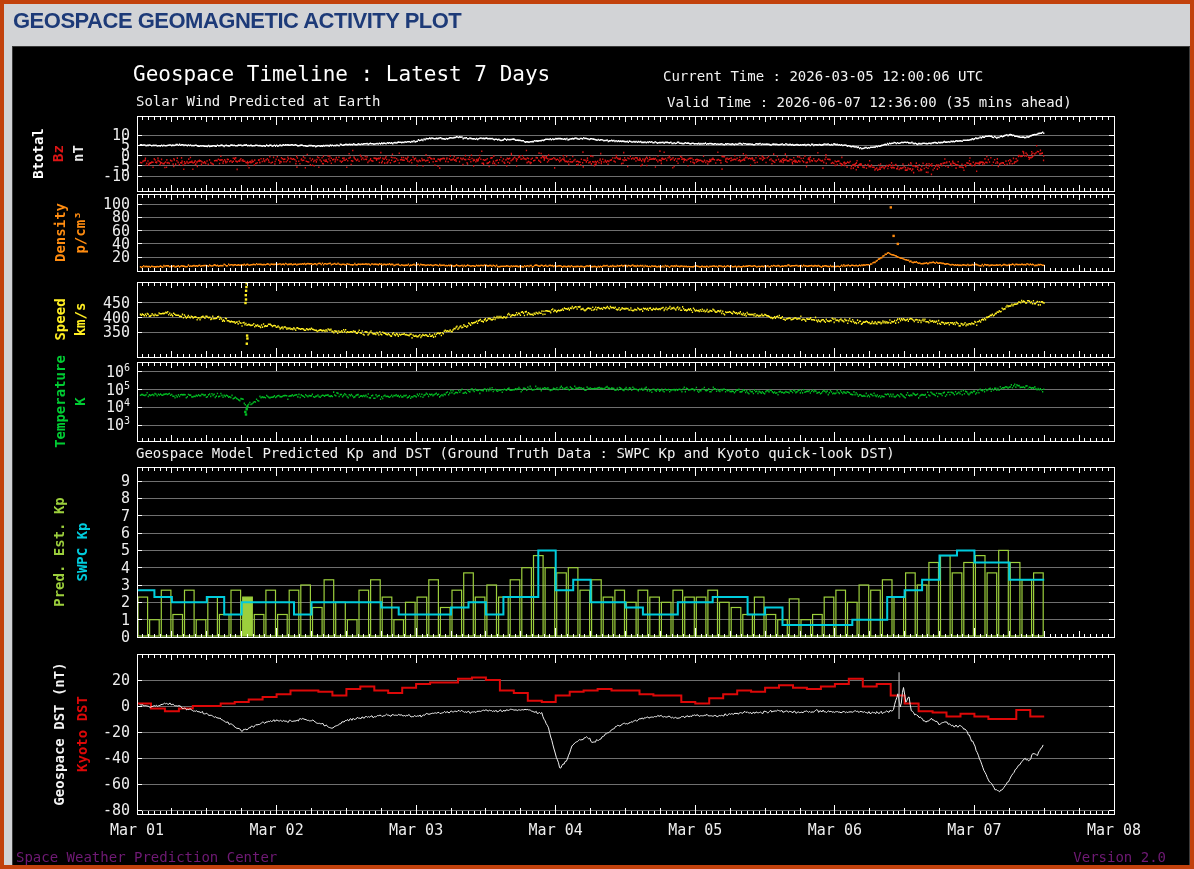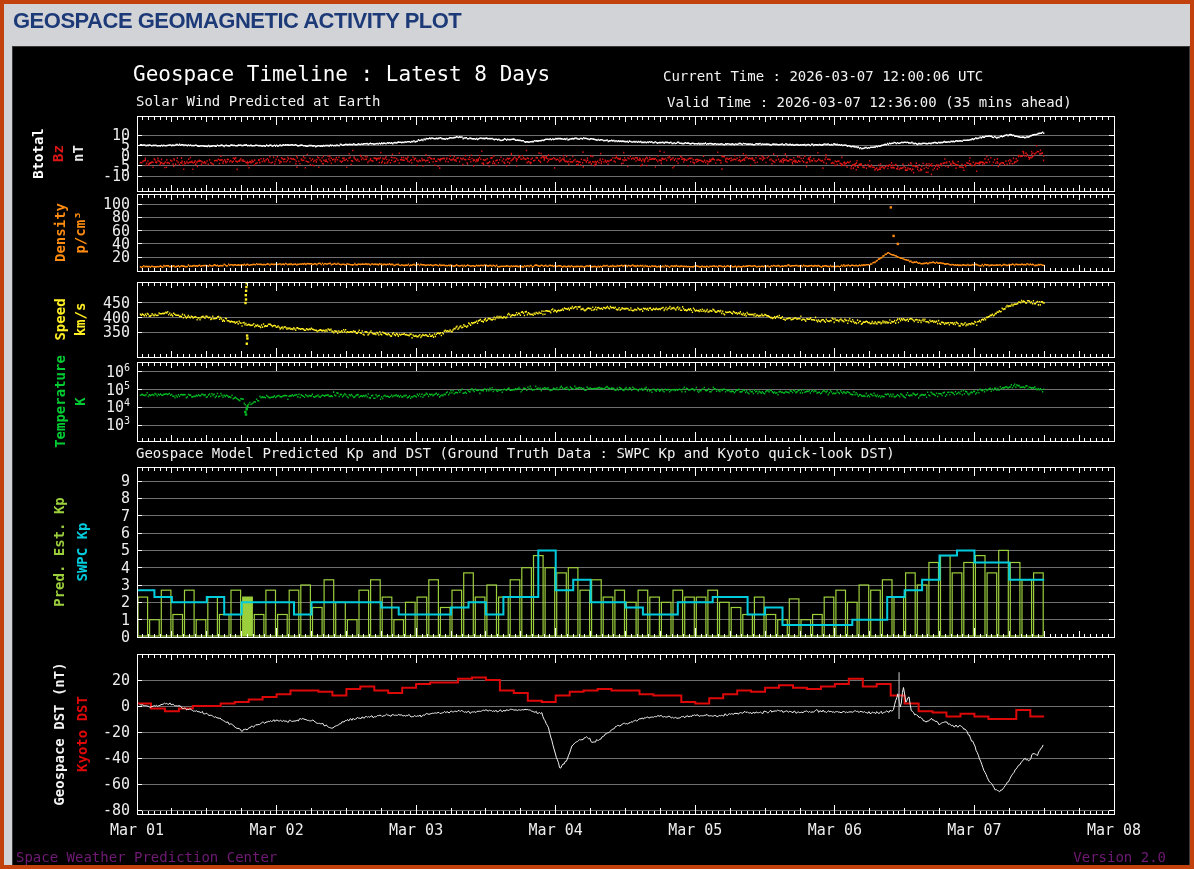--- a/index.html
+++ b/index.html
@@ -22,24 +22,24 @@
 </head>
 <body>
 
 <div class="page">
   <div class="page-header">
     <span class="page-title">GEOSPACE GEOMAGNETIC ACTIVITY PLOT</span>
   </div>
 
   <div class="plot-box"></div>
 
-  <span class="abs t-big" style="left:129px;top:58px;">Geospace Timeline : Latest 8 Days</span>
-  <span class="abs t-sm" style="left:659px;top:64px;">Current Time : 2026-03-07 12:00:06 UTC</span>
+  <span class="abs t-big" style="left:129px;top:58px;">Geospace Timeline : Latest 7 Days</span>
+  <span class="abs t-sm" style="left:659px;top:64px;">Current Time : 2026-03-05 12:00:06 UTC</span>
   <span class="abs t-sm" style="left:132px;top:89px;text-align:center;">Solar Wind Predicted at Earth</span>
-  <span class="abs t-sm" style="left:663px;top:90px;">Valid Time : 2026-03-07 12:36:00 (35 mins ahead)</span>
+  <span class="abs t-sm" style="left:663px;top:90px;">Valid Time : 2026-06-07 12:36:00 (35 mins ahead)</span>
   <span class="abs t-sm" style="left:132px;top:441px;">Geospace Model Predicted Kp and DST (Ground Truth Data : SWPC Kp and Kyoto quick-look DST)</span>
   <span class="abs t-foot" style="left:12px;top:845px;">Space Weather Prediction Center</span>
   <span class="abs t-foot" style="right:24px;top:845px;">Version 2.0</span>
 
   <svg id="chart-svg" width="1194" height="869">
       <path d="M133,131.1H1110M133,141.3H1110M133,151.5H1110M133,161.8H1110M133,172.0H1110" stroke="#6f6f6f" stroke-width="1" fill="none" shape-rendering="crispEdges"></path>
       <path d="M135.8,140.9h1.3M136.9,140.7h1.3M138.0,141.3h1.3M139.1,141.0h1.3M140.3,141.0h1.3M141.4,141.8h1.3M142.5,141.4h1.3M143.6,141.4h1.3M144.7,141.0h1.3M145.8,141.3h1.3M147.0,141.7h1.3M148.1,141.5h1.3M149.2,141.4h1.3M150.3,141.5h1.3M151.4,141.2h1.3M152.5,142.0h1.3M153.7,141.8h1.3M154.8,141.8h1.3M155.9,141.9h1.3M157.0,141.2h1.3M158.1,142.0h1.3M159.2,141.2h1.3M160.4,141.7h1.3M161.5,141.7h1.3M162.6,141.5h1.3M163.7,141.2h1.3M164.8,141.0h1.3M165.9,141.0h1.3M167.1,141.6h1.3M168.2,141.1h1.3M169.3,141.5h1.3M170.4,141.3h1.3M171.5,140.6h1.3M172.6,140.5h1.3M173.8,141.2h1.3M174.9,140.4h1.3M176.0,141.3h1.3M177.1,140.7h1.3M178.2,140.7h1.3M179.3,141.4h1.3M180.5,141.0h1.3M181.6,141.3h1.3M182.7,141.6h1.3M183.8,141.0h1.3M184.9,141.5h1.3M186.0,141.0h1.3M187.2,141.7h1.3M188.3,141.5h1.3M189.4,141.8h1.3M190.5,141.2h1.3M191.6,141.3h1.3M192.7,141.9h1.3M193.9,142.1h1.3M195.0,142.2h1.3M196.1,141.8h1.3M197.2,142.0h1.3M198.3,141.8h1.3M199.4,142.1h1.3M200.6,142.2h1.3M201.7,142.3h1.3M202.8,142.4h1.3M203.9,141.6h1.3M205.0,142.4h1.3M206.1,142.3h1.3M207.3,142.1h1.3M208.4,141.7h1.3M209.5,141.7h1.3M210.6,142.1h1.3M211.7,142.3h1.3M212.8,141.2h1.3M214.0,141.8h1.3M215.1,141.7h1.3M216.2,141.4h1.3M217.3,141.1h1.3M218.4,141.8h1.3M219.5,142.4h1.3M220.7,141.5h1.3M221.8,141.4h1.3M222.9,141.7h1.3M224.0,141.9h1.3M225.1,142.0h1.3M226.2,141.1h1.3M227.4,141.1h1.3M228.5,141.5h1.3M229.6,141.2h1.3M230.7,141.8h1.3M231.8,141.8h1.3M232.9,141.6h1.3M234.0,141.1h1.3M235.2,141.3h1.3M236.3,141.0h1.3M237.4,141.8h1.3M238.5,141.5h1.3M239.6,141.1h1.3M240.7,141.1h1.3M241.9,140.9h1.3M243.0,141.8h1.3M244.1,141.5h1.3M245.2,141.7h1.3M246.3,141.1h1.3M247.4,141.9h1.3M248.6,141.8h1.3M249.7,141.8h1.3M250.8,141.4h1.3M251.9,141.2h1.3M253.0,141.5h1.3M254.1,141.8h1.3M255.3,141.6h1.3M256.4,141.8h1.3M257.5,142.2h1.3M258.6,141.8h1.3M259.7,141.9h1.3M260.8,142.3h1.3M262.0,141.1h1.3M263.1,141.7h1.3M264.2,141.9h1.3M265.3,141.1h1.3M266.4,141.3h1.3M267.5,142.2h1.3M268.7,141.7h1.3M269.8,141.3h1.3M270.9,142.1h1.3M272.0,141.3h1.3M273.1,142.2h1.3M274.2,141.7h1.3M275.4,140.9h1.3M276.5,141.8h1.3M277.6,141.4h1.3M278.7,140.8h1.3M279.8,141.2h1.3M280.9,140.9h1.3M282.1,141.0h1.3M283.2,140.9h1.3M284.3,141.1h1.3M285.4,141.3h1.3M286.5,140.7h1.3M287.6,140.8h1.3M288.8,141.3h1.3M289.9,141.0h1.3M291.0,140.8h1.3M292.1,141.3h1.3M293.2,141.9h1.3M294.3,141.8h1.3M295.5,141.4h1.3M296.6,141.1h1.3M297.7,141.3h1.3M298.8,141.7h1.3M299.9,141.8h1.3M301.0,141.9h1.3M302.2,142.3h1.3M303.3,142.3h1.3M304.4,141.5h1.3M305.5,141.6h1.3M306.6,141.5h1.3M307.7,141.9h1.3M308.9,141.9h1.3M310.0,141.7h1.3M311.1,142.7h1.3M312.2,142.2h1.3M313.3,141.8h1.3M314.4,141.7h1.3M315.6,142.3h1.3M316.7,141.9h1.3M317.8,142.1h1.3M318.9,141.6h1.3M320.0,142.0h1.3M321.1,141.5h1.3M322.3,141.6h1.3M323.4,141.5h1.3M324.5,142.1h1.3M325.6,141.1h1.3M326.7,141.6h1.3M327.8,141.3h1.3M329.0,141.8h1.3M330.1,141.5h1.3M331.2,141.6h1.3M332.3,141.0h1.3M333.4,141.5h1.3M334.5,141.8h1.3M335.7,140.2h1.3M336.8,140.5h1.3M337.9,141.3h1.3M339.0,141.1h1.3M340.1,140.8h1.3M341.2,140.2h1.3M342.4,140.6h1.3M343.5,140.7h1.3M344.6,140.2h1.3M345.7,140.6h1.3M346.8,140.5h1.3M347.9,140.6h1.3M349.1,139.9h1.3M350.2,140.5h1.3M351.3,140.7h1.3M352.4,140.7h1.3M353.5,139.9h1.3M354.6,140.2h1.3M355.8,140.5h1.3M356.9,140.0h1.3M358.0,140.2h1.3M359.1,139.9h1.3M360.2,139.8h1.3M361.3,139.7h1.3M362.5,139.6h1.3M363.6,140.4h1.3M364.7,139.7h1.3M365.8,139.4h1.3M366.9,139.7h1.3M368.0,139.8h1.3M369.2,140.1h1.3M370.3,140.0h1.3M371.4,139.8h1.3M372.5,139.5h1.3M373.6,140.0h1.3M374.7,139.3h1.3M375.9,139.9h1.3M377.0,139.1h1.3M378.1,139.6h1.3M379.2,139.1h1.3M380.3,139.2h1.3M381.4,139.7h1.3M382.6,138.7h1.3M383.7,139.1h1.3M384.8,138.7h1.3M385.9,139.2h1.3M387.0,138.9h1.3M388.1,139.6h1.3M389.3,138.8h1.3M390.4,138.6h1.3M391.5,139.0h1.3M392.6,138.6h1.3M393.7,138.1h1.3M394.8,138.2h1.3M396.0,138.3h1.3M397.1,138.6h1.3M398.2,138.2h1.3M399.3,138.5h1.3M400.4,137.8h1.3M401.5,138.2h1.3M402.7,137.7h1.3M403.8,137.7h1.3M404.9,137.7h1.3M406.0,138.2h1.3M407.1,137.5h1.3M408.2,137.6h1.3M409.4,136.8h1.3M410.5,137.9h1.3M411.6,137.5h1.3M412.7,137.3h1.3M413.8,135.9h1.3M414.9,136.5h1.3M416.1,136.3h1.3M417.2,135.6h1.3M418.3,136.4h1.3M419.4,135.0h1.3M420.5,135.6h1.3M421.6,134.6h1.3M422.8,134.7h1.3M423.9,134.8h1.3M425.0,134.1h1.3M426.1,134.6h1.3M427.2,134.0h1.3M428.3,134.2h1.3M429.4,134.7h1.3M430.6,134.7h1.3M431.7,134.4h1.3M432.8,134.6h1.3M433.9,134.4h1.3M435.0,134.0h1.3M436.1,133.8h1.3M437.3,134.6h1.3M438.4,134.7h1.3M439.5,134.9h1.3M440.6,135.2h1.3M441.7,134.5h1.3M442.8,134.9h1.3M444.0,134.5h1.3M445.1,133.9h1.3M446.2,133.8h1.3M447.3,134.0h1.3M448.4,134.0h1.3M449.5,133.6h1.3M450.7,133.5h1.3M451.8,132.9h1.3M452.9,133.0h1.3M454.0,133.5h1.3M455.1,132.9h1.3M456.2,133.2h1.3M457.4,133.0h1.3M458.5,134.6h1.3M459.6,134.0h1.3M460.7,134.0h1.3M461.8,133.8h1.3M462.9,134.7h1.3M464.1,134.7h1.3M465.2,134.0h1.3M466.3,134.4h1.3M467.4,134.8h1.3M468.5,134.9h1.3M469.6,134.8h1.3M470.8,135.2h1.3M471.9,134.6h1.3M473.0,135.4h1.3M474.1,134.7h1.3M475.2,134.3h1.3M476.3,134.0h1.3M477.5,134.5h1.3M478.6,134.4h1.3M479.7,134.6h1.3M480.8,134.4h1.3M481.9,134.1h1.3M483.0,134.6h1.3M484.2,134.8h1.3M485.3,134.6h1.3M486.4,134.7h1.3M487.5,134.5h1.3M488.6,135.3h1.3M489.7,135.6h1.3M490.9,135.2h1.3M492.0,135.3h1.3M493.1,135.9h1.3M494.2,135.3h1.3M495.3,136.1h1.3M496.4,136.5h1.3M497.6,136.2h1.3M498.7,135.9h1.3M499.8,134.9h1.3M500.9,135.3h1.3M502.0,136.1h1.3M503.1,135.2h1.3M504.3,135.7h1.3M505.4,135.6h1.3M506.5,135.5h1.3M507.6,135.2h1.3M508.7,135.1h1.3M509.8,135.4h1.3M511.0,136.1h1.3M512.1,136.3h1.3M513.2,136.1h1.3M514.3,136.4h1.3M515.4,136.3h1.3M516.5,136.8h1.3M517.7,136.8h1.3M518.8,136.7h1.3M519.9,137.8h1.3M521.0,138.1h1.3M522.1,137.8h1.3M523.2,137.9h1.3M524.4,138.2h1.3M525.5,137.8h1.3M526.6,137.8h1.3M527.7,137.6h1.3M528.8,137.6h1.3M529.9,136.7h1.3M531.1,137.0h1.3M532.2,136.9h1.3M533.3,137.1h1.3M534.4,136.7h1.3M535.5,136.7h1.3M536.6,136.6h1.3M537.8,136.2h1.3M538.9,136.4h1.3M540.0,135.9h1.3M541.1,135.3h1.3M542.2,135.3h1.3M543.3,135.3h1.3M544.5,135.5h1.3M545.6,134.9h1.3M546.7,135.7h1.3M547.8,135.0h1.3M548.9,135.4h1.3M550.0,135.2h1.3M551.2,134.6h1.3M552.3,134.9h1.3M553.4,134.6h1.3M554.5,134.6h1.3M555.6,134.6h1.3M556.7,134.9h1.3M557.9,135.0h1.3M559.0,135.2h1.3M560.1,134.9h1.3M561.2,135.4h1.3M562.3,134.5h1.3M563.4,135.9h1.3M564.6,135.4h1.3M565.7,135.0h1.3M566.8,134.9h1.3M567.9,134.6h1.3M569.0,134.9h1.3M570.1,134.4h1.3M571.3,134.0h1.3M572.4,134.6h1.3M573.5,135.0h1.3M574.6,135.2h1.3M575.7,134.5h1.3M576.8,134.5h1.3M578.0,134.9h1.3M579.1,133.8h1.3M580.2,134.5h1.3M581.3,134.3h1.3M582.4,134.7h1.3M583.5,135.0h1.3M584.7,135.5h1.3M585.8,134.9h1.3M586.9,134.8h1.3M588.0,135.0h1.3M589.1,135.1h1.3M590.2,135.5h1.3M591.4,135.9h1.3M592.5,136.2h1.3M593.6,135.5h1.3M594.7,136.2h1.3M595.8,135.9h1.3M596.9,135.7h1.3M598.1,136.0h1.3M599.2,136.7h1.3M600.3,136.5h1.3M601.4,136.5h1.3M602.5,136.1h1.3M603.6,137.4h1.3M604.8,136.9h1.3M605.9,136.7h1.3M607.0,136.4h1.3M608.1,136.9h1.3M609.2,136.5h1.3M610.3,137.4h1.3M611.5,136.8h1.3M612.6,137.5h1.3M613.7,136.9h1.3M614.8,137.4h1.3M615.9,137.1h1.3M617.0,137.4h1.3M618.2,137.1h1.3M619.3,137.4h1.3M620.4,137.6h1.3M621.5,137.7h1.3M622.6,137.4h1.3M623.7,138.3h1.3M624.8,137.1h1.3M626.0,137.5h1.3M627.1,138.0h1.3M628.2,138.0h1.3M629.3,137.5h1.3M630.4,138.1h1.3M631.5,137.5h1.3M632.7,138.2h1.3M633.8,137.6h1.3M634.9,138.0h1.3M636.0,137.6h1.3M637.1,138.4h1.3M638.2,138.4h1.3M639.4,138.4h1.3M640.5,138.0h1.3M641.6,138.7h1.3M642.7,138.0h1.3M643.8,138.4h1.3M644.9,137.7h1.3M646.1,138.2h1.3M647.2,137.7h1.3M648.3,138.7h1.3M649.4,138.7h1.3M650.5,137.8h1.3M651.6,138.5h1.3M652.8,139.1h1.3M653.9,138.8h1.3M655.0,138.6h1.3M656.1,138.6h1.3M657.2,138.5h1.3M658.3,138.4h1.3M659.5,139.1h1.3M660.6,138.4h1.3M661.7,138.4h1.3M662.8,138.4h1.3M663.9,138.7h1.3M665.0,138.9h1.3M666.2,138.3h1.3M667.3,139.4h1.3M668.4,139.5h1.3M669.5,138.8h1.3M670.6,139.5h1.3M671.7,139.3h1.3M672.9,138.4h1.3M674.0,138.4h1.3M675.1,139.2h1.3M676.2,139.3h1.3M677.3,139.4h1.3M678.4,139.8h1.3M679.6,139.4h1.3M680.7,138.7h1.3M681.8,139.3h1.3M682.9,139.1h1.3M684.0,139.1h1.3M685.1,139.7h1.3M686.3,139.9h1.3M687.4,139.3h1.3M688.5,139.2h1.3M689.6,139.9h1.3M690.7,139.8h1.3M691.8,139.8h1.3M693.0,139.9h1.3M694.1,139.4h1.3M695.2,140.1h1.3M696.3,139.6h1.3M697.4,140.0h1.3M698.5,139.6h1.3M699.7,139.7h1.3M700.8,139.1h1.3M701.9,140.2h1.3M703.0,139.8h1.3M704.1,139.9h1.3M705.2,139.5h1.3M706.4,139.6h1.3M707.5,139.9h1.3M708.6,140.2h1.3M709.7,139.9h1.3M710.8,139.8h1.3M711.9,140.2h1.3M713.1,140.0h1.3M714.2,140.2h1.3M715.3,140.2h1.3M716.4,139.9h1.3M717.5,140.0h1.3M718.6,140.5h1.3M719.8,140.7h1.3M720.9,139.9h1.3M722.0,140.1h1.3M723.1,139.8h1.3M724.2,140.0h1.3M725.3,140.2h1.3M726.5,140.4h1.3M727.6,139.9h1.3M728.7,140.3h1.3M729.8,140.6h1.3M730.9,140.0h1.3M732.0,140.2h1.3M733.2,140.2h1.3M734.3,139.6h1.3M735.4,139.4h1.3M736.5,139.9h1.3M737.6,140.5h1.3M738.7,139.5h1.3M739.9,139.8h1.3M741.0,139.8h1.3M742.1,140.3h1.3M743.2,140.1h1.3M744.3,140.1h1.3M745.4,140.0h1.3M746.6,140.2h1.3M747.7,140.2h1.3M748.8,140.8h1.3M749.9,140.7h1.3M751.0,140.0h1.3M752.1,139.8h1.3M753.3,140.1h1.3M754.4,139.9h1.3M755.5,139.5h1.3M756.6,140.5h1.3M757.7,140.0h1.3M758.8,140.2h1.3M760.0,140.3h1.3M761.1,140.2h1.3M762.2,140.1h1.3M763.3,140.2h1.3M764.4,140.3h1.3M765.5,140.9h1.3M766.7,141.0h1.3M767.8,140.3h1.3M768.9,140.1h1.3M770.0,140.3h1.3M771.1,140.4h1.3M772.2,140.2h1.3M773.4,140.7h1.3M774.5,140.7h1.3M775.6,140.5h1.3M776.7,140.3h1.3M777.8,140.0h1.3M778.9,140.8h1.3M780.1,140.7h1.3M781.2,139.8h1.3M782.3,140.2h1.3M783.4,141.0h1.3M784.5,140.6h1.3M785.6,140.4h1.3M786.8,140.9h1.3M787.9,140.6h1.3M789.0,141.1h1.3M790.1,141.1h1.3M791.2,140.8h1.3M792.3,140.6h1.3M793.5,140.9h1.3M794.6,141.2h1.3M795.7,140.9h1.3M796.8,141.0h1.3M797.9,140.7h1.3M799.0,140.9h1.3M800.2,140.6h1.3M801.3,141.4h1.3M802.4,140.7h1.3M803.5,140.5h1.3M804.6,140.7h1.3M805.7,141.5h1.3M806.9,140.3h1.3M808.0,140.3h1.3M809.1,141.4h1.3M810.2,140.7h1.3M811.3,140.7h1.3M812.4,140.9h1.3M813.6,141.0h1.3M814.7,140.5h1.3M815.8,140.9h1.3M816.9,141.1h1.3M818.0,140.9h1.3M819.1,140.4h1.3M820.2,140.0h1.3M821.4,140.5h1.3M822.5,140.4h1.3M823.6,140.0h1.3M824.7,140.8h1.3M825.8,141.0h1.3M826.9,140.6h1.3M828.1,141.0h1.3M829.2,139.9h1.3M830.3,140.1h1.3M831.4,140.8h1.3M832.5,140.4h1.3M833.6,141.0h1.3M834.8,140.8h1.3M835.9,141.3h1.3M837.0,140.7h1.3M838.1,141.5h1.3M839.2,141.3h1.3M840.3,141.0h1.3M841.5,141.2h1.3M842.6,142.1h1.3M843.7,141.8h1.3M844.8,142.0h1.3M845.9,142.4h1.3M847.0,142.7h1.3M848.2,142.3h1.3M849.3,142.6h1.3M850.4,143.0h1.3M851.5,142.7h1.3M852.6,143.4h1.3M853.7,143.1h1.3M854.9,144.4h1.3M856.0,143.7h1.3M857.1,144.8h1.3M858.2,144.5h1.3M859.3,144.3h1.3M860.4,143.6h1.3M861.6,143.5h1.3M862.7,144.2h1.3M863.8,143.7h1.3M864.9,144.0h1.3M866.0,143.3h1.3M867.1,143.2h1.3M868.3,143.2h1.3M869.4,143.0h1.3M870.5,143.1h1.3M871.6,142.2h1.3M872.7,142.7h1.3M873.8,142.0h1.3M875.0,142.2h1.3M876.1,141.9h1.3M877.2,141.4h1.3M878.3,141.3h1.3M879.4,140.8h1.3M880.5,140.4h1.3M881.7,140.7h1.3M882.8,139.6h1.3M883.9,140.4h1.3M885.0,139.3h1.3M886.1,139.8h1.3M887.2,139.3h1.3M888.4,139.2h1.3M889.5,138.5h1.3M890.6,138.7h1.3M891.7,139.5h1.3M892.8,138.8h1.3M893.9,139.3h1.3M895.1,139.3h1.3M896.2,138.8h1.3M897.3,138.2h1.3M898.4,138.8h1.3M899.5,138.3h1.3M900.6,138.2h1.3M901.8,138.5h1.3M902.9,138.2h1.3M904.0,138.9h1.3M905.1,139.0h1.3M906.2,139.0h1.3M907.3,138.4h1.3M908.5,139.4h1.3M909.6,139.6h1.3M910.7,139.3h1.3M911.8,139.9h1.3M912.9,140.4h1.3M914.0,139.6h1.3M915.2,139.6h1.3M916.3,140.0h1.3M917.4,139.6h1.3M918.5,139.3h1.3M919.6,139.2h1.3M920.7,139.5h1.3M921.9,139.6h1.3M923.0,139.7h1.3M924.1,139.3h1.3M925.2,139.2h1.3M926.3,139.6h1.3M927.4,139.0h1.3M928.6,138.9h1.3M929.7,138.5h1.3M930.8,138.6h1.3M931.9,138.9h1.3M933.0,139.2h1.3M934.1,138.3h1.3M935.3,138.9h1.3M936.4,138.4h1.3M937.5,138.7h1.3M938.6,138.1h1.3M939.7,137.6h1.3M940.8,138.1h1.3M942.0,138.1h1.3M943.1,138.0h1.3M944.2,137.8h1.3M945.3,138.3h1.3M946.4,137.2h1.3M947.5,137.6h1.3M948.7,137.4h1.3M949.8,137.7h1.3M950.9,137.1h1.3M952.0,136.7h1.3M953.1,137.1h1.3M954.2,137.0h1.3M955.4,136.9h1.3M956.5,137.0h1.3M957.6,137.3h1.3M958.7,136.3h1.3M959.8,136.2h1.3M960.9,136.2h1.3M962.1,136.3h1.3M963.2,136.1h1.3M964.3,136.2h1.3M965.4,135.7h1.3M966.5,135.6h1.3M967.6,134.9h1.3M968.8,135.4h1.3M969.9,134.9h1.3M971.0,134.0h1.3M972.1,134.4h1.3M973.2,134.5h1.3M974.3,134.0h1.3M975.5,133.0h1.3M976.6,133.9h1.3M977.7,132.9h1.3M978.8,133.1h1.3M979.9,133.1h1.3M981.0,132.2h1.3M982.2,132.3h1.3M983.3,132.3h1.3M984.4,131.9h1.3M985.5,132.2h1.3M986.6,132.1h1.3M987.7,133.1h1.3M988.9,133.5h1.3M990.0,132.5h1.3M991.1,133.3h1.3M992.2,134.1h1.3M993.3,133.2h1.3M994.4,133.5h1.3M995.6,132.5h1.3M996.7,132.1h1.3M997.8,132.8h1.3M998.9,132.1h1.3M1000.0,131.6h1.3M1001.1,131.3h1.3M1002.3,130.7h1.3M1003.4,131.7h1.3M1004.5,130.9h1.3M1005.6,130.6h1.3M1006.7,130.9h1.3M1007.8,131.4h1.3M1009.0,131.2h1.3M1010.1,132.1h1.3M1011.2,132.3h1.3M1012.3,132.2h1.3M1013.4,132.8h1.3M1014.5,132.9h1.3M1015.6,133.2h1.3M1016.8,133.2h1.3M1017.9,133.1h1.3M1019.0,133.1h1.3M1020.1,133.6h1.3M1021.2,133.5h1.3M1022.3,132.6h1.3M1023.5,133.1h1.3M1024.6,132.6h1.3M1025.7,131.9h1.3M1026.8,131.6h1.3M1027.9,131.1h1.3M1029.0,130.9h1.3M1030.2,130.5h1.3M1031.3,130.7h1.3M1032.4,130.2h1.3M1033.5,129.6h1.3M1034.6,129.4h1.3M1035.7,129.2h1.3M1036.9,129.1h1.3M1038.0,128.2h1.3M1039.1,129.3h1.3" stroke="#ffffff" stroke-width="1.6" fill="none"></path>
       <path d="M135.8,158.5h1.3M137.0,158.8h1.3M138.3,157.4h1.3M139.6,156.6h1.3M140.8,154.4h1.3M140.7,156.4h1.3M142.1,159.3h1.3M141.4,161.3h1.3M143.3,157.0h1.3M143.8,160.6h1.3M144.6,159.4h1.3M144.3,160.9h1.3M145.8,158.9h1.3M147.1,158.1h1.3M146.1,159.1h1.3M148.4,158.3h1.3M148.4,163.2h1.3M149.6,154.9h1.3M150.5,156.0h1.3M150.9,158.2h1.3M152.1,158.0h1.3M151.9,158.7h1.3M153.4,156.4h1.3M153.3,154.1h1.3M154.6,157.2h1.3M155.3,160.9h1.3M155.9,159.1h1.3M155.6,158.0h1.3M157.1,158.7h1.3M156.9,155.4h1.3M158.4,159.8h1.3M159.3,159.8h1.3M159.7,159.0h1.3M160.9,158.0h1.3M160.2,163.5h1.3M162.2,155.9h1.3M161.9,163.2h1.3M163.4,158.6h1.3M162.6,158.9h1.3M164.7,159.4h1.3M165.9,156.4h1.3M167.2,157.0h1.3M168.5,160.1h1.3M169.1,162.5h1.3M169.7,156.0h1.3M169.2,154.7h1.3M171.0,160.0h1.3M171.0,160.4h1.3M172.2,156.7h1.3M173.5,158.4h1.3M172.7,154.1h1.3M174.7,160.6h1.3M176.0,158.8h1.3M176.9,153.9h1.3M177.2,158.9h1.3M177.4,157.1h1.3M178.5,161.1h1.3M179.1,165.3h1.3M179.8,157.8h1.3M180.2,159.6h1.3M181.0,159.2h1.3M182.3,157.5h1.3M182.4,157.9h1.3M183.5,159.2h1.3M184.1,155.1h1.3M184.8,158.4h1.3M185.8,153.5h1.3M186.0,158.1h1.3M187.3,157.3h1.3M187.4,158.3h1.3M188.5,159.0h1.3M188.2,165.2h1.3M189.8,158.1h1.3M190.5,156.9h1.3M191.1,160.1h1.3M190.7,160.5h1.3M192.3,158.5h1.3M192.4,157.7h1.3M193.6,157.0h1.3M192.7,162.4h1.3M194.8,156.2h1.3M194.7,157.1h1.3M196.1,156.9h1.3M196.8,160.4h1.3M197.3,157.7h1.3M198.6,158.9h1.3M199.9,157.7h1.3M200.2,158.6h1.3M201.1,159.4h1.3M202.4,157.0h1.3M203.6,160.4h1.3M204.9,155.9h1.3M206.1,158.6h1.3M207.4,159.6h1.3M208.6,160.4h1.3M209.9,156.8h1.3M211.2,156.5h1.3M212.4,156.6h1.3M213.7,155.2h1.3M214.9,159.5h1.3M215.0,156.0h1.3M216.2,156.1h1.3M216.2,152.3h1.3M217.4,155.8h1.3M218.7,157.2h1.3M218.4,159.1h1.3M220.0,155.7h1.3M221.2,158.8h1.3M220.8,157.3h1.3M222.5,157.6h1.3M222.7,155.3h1.3M223.7,155.5h1.3M225.0,157.5h1.3M226.2,156.8h1.3M227.5,158.3h1.3M227.7,158.1h1.3M228.7,157.3h1.3M228.6,154.3h1.3M230.0,155.2h1.3M230.1,154.3h1.3M231.3,157.1h1.3M231.1,153.9h1.3M232.5,157.9h1.3M232.5,165.4h1.3M233.8,157.0h1.3M235.0,157.1h1.3M235.5,155.7h1.3M236.3,154.8h1.3M237.5,156.7h1.3M238.8,157.2h1.3M238.2,155.7h1.3M240.1,157.2h1.3M241.3,158.5h1.3M242.6,158.9h1.3M243.2,161.4h1.3M243.8,158.7h1.3M242.9,157.5h1.3M245.1,157.9h1.3M244.4,163.8h1.3M246.3,158.8h1.3M245.9,157.6h1.3M247.6,157.9h1.3M247.4,156.4h1.3M248.8,157.5h1.3M249.6,161.1h1.3M250.1,156.1h1.3M251.4,159.5h1.3M251.0,159.5h1.3M252.6,158.8h1.3M253.9,156.1h1.3M254.5,155.9h1.3M255.1,158.3h1.3M255.3,158.7h1.3M256.4,154.8h1.3M257.6,157.5h1.3M258.9,154.9h1.3M260.1,157.5h1.3M259.4,156.8h1.3M261.4,155.9h1.3M262.7,154.8h1.3M263.9,156.1h1.3M264.4,158.1h1.3M265.2,152.6h1.3M266.4,159.0h1.3M267.7,158.3h1.3M267.8,158.2h1.3M268.9,153.4h1.3M270.2,160.0h1.3M271.5,155.4h1.3M270.5,157.5h1.3M272.7,152.8h1.3M274.0,156.1h1.3M275.2,157.2h1.3M275.1,159.1h1.3M276.5,157.9h1.3M277.7,154.8h1.3M276.8,153.8h1.3M279.0,155.4h1.3M280.2,155.1h1.3M279.3,157.8h1.3M281.5,157.7h1.3M282.8,156.4h1.3M284.0,154.7h1.3M283.2,153.4h1.3M285.3,157.8h1.3M286.1,154.3h1.3M286.5,154.8h1.3M287.8,155.2h1.3M289.0,154.9h1.3M290.3,155.7h1.3M291.2,159.6h1.3M291.6,157.2h1.3M292.0,152.4h1.3M292.8,154.0h1.3M292.3,163.1h1.3M294.1,157.3h1.3M295.3,159.7h1.3M296.6,155.6h1.3M296.9,155.0h1.3M297.8,156.5h1.3M299.1,156.2h1.3M298.8,152.9h1.3M300.3,154.0h1.3M300.7,163.8h1.3M301.6,157.2h1.3M302.9,157.7h1.3M302.6,150.5h1.3M304.1,158.0h1.3M305.4,154.4h1.3M305.7,160.8h1.3M306.6,156.5h1.3M307.9,155.1h1.3M307.9,161.2h1.3M309.1,157.4h1.3M310.4,156.3h1.3M309.6,161.8h1.3M311.7,157.9h1.3M312.3,155.6h1.3M312.9,153.0h1.3M314.2,153.8h1.3M314.2,163.2h1.3M315.4,155.9h1.3M316.7,157.4h1.3M317.4,153.7h1.3M317.9,159.5h1.3M318.6,159.7h1.3M319.2,156.3h1.3M318.8,152.2h1.3M320.4,157.3h1.3M321.7,157.3h1.3M321.4,155.7h1.3M323.0,158.0h1.3M323.5,152.1h1.3M324.2,155.0h1.3M325.5,156.8h1.3M325.2,152.6h1.3M326.7,154.2h1.3M326.7,159.3h1.3M328.0,155.7h1.3M329.2,155.4h1.3M330.5,157.6h1.3M331.7,153.6h1.3M331.1,155.6h1.3M333.0,155.7h1.3M334.3,153.2h1.3M335.5,157.0h1.3M336.8,158.1h1.3M338.0,154.3h1.3M337.8,157.3h1.3M339.3,156.0h1.3M339.4,154.1h1.3M340.5,156.2h1.3M341.8,155.3h1.3M343.1,156.8h1.3M342.1,163.2h1.3M344.3,154.3h1.3M344.5,149.8h1.3M345.6,153.4h1.3M346.8,156.7h1.3M346.5,160.5h1.3M348.1,157.1h1.3M348.1,146.5h1.3M349.3,153.0h1.3M349.7,154.0h1.3M350.6,155.1h1.3M351.8,156.5h1.3M352.2,156.2h1.3M353.1,155.4h1.3M354.4,157.2h1.3M355.6,151.4h1.3M356.9,155.4h1.3M356.5,152.6h1.3M358.1,154.0h1.3M359.4,155.5h1.3M360.6,152.5h1.3M361.9,155.4h1.3M361.1,155.3h1.3M363.2,158.4h1.3M362.4,152.9h1.3M364.4,157.0h1.3M365.7,155.7h1.3M366.0,154.9h1.3M366.9,156.7h1.3M368.2,157.1h1.3M369.4,154.1h1.3M370.7,154.4h1.3M371.3,154.5h1.3M371.9,156.1h1.3M371.9,154.6h1.3M373.2,154.7h1.3M373.9,154.4h1.3M374.5,154.8h1.3M375.7,153.6h1.3M374.8,158.5h1.3M377.0,158.7h1.3M376.2,148.6h1.3M378.2,154.4h1.3M377.7,157.4h1.3M379.5,155.2h1.3M380.7,154.0h1.3M380.1,159.1h1.3M382.0,155.5h1.3M381.4,152.6h1.3M383.3,157.7h1.3M382.5,158.9h1.3M384.5,156.1h1.3M385.8,158.8h1.3M386.7,153.3h1.3M387.0,156.3h1.3M388.3,153.7h1.3M387.8,150.2h1.3M389.5,157.7h1.3M390.8,157.1h1.3M390.3,153.9h1.3M392.0,154.7h1.3M393.3,156.3h1.3M394.6,159.0h1.3M394.6,149.2h1.3M395.8,155.7h1.3M397.1,155.8h1.3M397.0,153.6h1.3M398.3,156.1h1.3M399.6,156.3h1.3M398.8,153.5h1.3M400.8,154.4h1.3M402.1,155.1h1.3M403.0,157.0h1.3M403.3,153.1h1.3M402.5,154.6h1.3M404.6,157.7h1.3M405.9,156.5h1.3M406.9,155.7h1.3M407.1,158.7h1.3M408.4,153.1h1.3M409.6,155.8h1.3M409.6,154.8h1.3M410.9,154.4h1.3M412.1,156.6h1.3M413.4,157.6h1.3M412.5,161.4h1.3M414.7,156.4h1.3M415.9,157.0h1.3M417.2,154.6h1.3M417.9,156.5h1.3M418.4,156.0h1.3M418.4,162.0h1.3M419.7,156.0h1.3M420.9,157.0h1.3M422.2,156.5h1.3M421.4,150.9h1.3M423.4,153.8h1.3M423.3,156.3h1.3M424.7,158.3h1.3M425.0,153.3h1.3M426.0,154.4h1.3M427.2,154.9h1.3M428.5,157.8h1.3M429.2,154.6h1.3M429.7,154.9h1.3M431.0,157.2h1.3M430.3,161.2h1.3M432.2,157.3h1.3M433.5,155.1h1.3M433.4,162.3h1.3M434.8,155.6h1.3M435.5,156.8h1.3M436.0,155.1h1.3M435.1,164.1h1.3M437.3,154.7h1.3M436.4,155.0h1.3M438.5,154.4h1.3M439.8,154.6h1.3M441.0,157.4h1.3M442.3,154.1h1.3M442.1,155.0h1.3M443.5,157.7h1.3M444.8,154.9h1.3M446.1,156.0h1.3M445.6,151.9h1.3M447.3,155.9h1.3M448.6,154.9h1.3M449.8,156.1h1.3M449.6,152.6h1.3M451.1,155.7h1.3M451.5,157.1h1.3M452.3,154.2h1.3M453.6,153.7h1.3M454.9,157.6h1.3M456.1,154.4h1.3M457.4,155.4h1.3M458.6,154.4h1.3M458.3,160.6h1.3M459.9,155.5h1.3M460.8,151.6h1.3M461.1,155.6h1.3M462.4,158.8h1.3M463.6,155.2h1.3M462.9,160.0h1.3M464.9,153.2h1.3M465.2,155.5h1.3M466.2,157.7h1.3M466.8,151.2h1.3M467.4,154.5h1.3M468.7,156.7h1.3M469.2,155.6h1.3M469.9,156.2h1.3M469.0,161.9h1.3M471.2,157.8h1.3M471.9,155.6h1.3M472.4,156.4h1.3M473.1,157.0h1.3M473.7,155.1h1.3M473.6,156.1h1.3M474.9,153.7h1.3M475.2,151.5h1.3M476.2,155.3h1.3M477.1,147.2h1.3M477.5,159.2h1.3M478.7,155.7h1.3M478.7,159.4h1.3M480.0,156.3h1.3M479.0,160.4h1.3M481.2,155.7h1.3M482.5,159.4h1.3M482.6,154.8h1.3M483.7,158.9h1.3M485.0,157.9h1.3M484.5,162.5h1.3M486.3,154.3h1.3M486.5,153.9h1.3M487.5,153.7h1.3M488.2,159.4h1.3M488.8,157.4h1.3M490.0,159.4h1.3M489.2,152.1h1.3M491.3,156.7h1.3M491.3,161.3h1.3M492.5,156.1h1.3M493.8,158.7h1.3M495.0,155.8h1.3M496.3,153.2h1.3M497.6,157.0h1.3M498.8,155.0h1.3M499.4,158.4h1.3M500.1,159.3h1.3M501.3,155.9h1.3M502.1,162.0h1.3M502.6,154.4h1.3M503.2,158.1h1.3M503.8,154.9h1.3M505.1,154.4h1.3M505.0,159.1h1.3M506.4,156.7h1.3M506.7,149.6h1.3M507.6,155.7h1.3M506.8,150.7h1.3M508.9,154.4h1.3M508.2,155.4h1.3M510.1,153.2h1.3M511.4,154.8h1.3M512.0,162.0h1.3M512.6,155.2h1.3M511.9,156.9h1.3M513.9,153.4h1.3M515.1,153.0h1.3M514.8,151.7h1.3M516.4,155.1h1.3M516.6,155.2h1.3M517.7,151.7h1.3M518.3,154.8h1.3M518.9,153.5h1.3M520.2,154.9h1.3M521.4,155.4h1.3M521.8,146.5h1.3M522.7,154.0h1.3M522.4,158.6h1.3M523.9,154.5h1.3M523.7,157.6h1.3M525.2,158.0h1.3M525.6,159.5h1.3M526.5,155.3h1.3M526.6,158.8h1.3M527.7,154.2h1.3M529.0,156.7h1.3M530.2,156.2h1.3M531.5,153.6h1.3M532.7,153.9h1.3M534.0,156.4h1.3M534.4,149.1h1.3M535.2,157.3h1.3M536.0,158.2h1.3M536.5,153.9h1.3M536.5,149.5h1.3M537.8,152.6h1.3M538.4,152.3h1.3M539.0,153.4h1.3M539.6,156.1h1.3M540.3,153.0h1.3M539.7,154.9h1.3M541.5,154.2h1.3M541.9,152.6h1.3M542.8,158.0h1.3M543.1,154.7h1.3M544.0,156.6h1.3M544.0,151.1h1.3M545.3,155.3h1.3M546.6,155.2h1.3M546.8,155.3h1.3M547.8,154.7h1.3M549.1,153.7h1.3M550.3,154.6h1.3M550.0,163.9h1.3M551.6,155.9h1.3M552.8,155.3h1.3M554.1,156.3h1.3M555.3,153.9h1.3M554.9,157.8h1.3M556.6,156.0h1.3M556.1,156.7h1.3M557.9,155.0h1.3M558.6,151.8h1.3M559.1,155.7h1.3M559.9,156.3h1.3M560.4,157.5h1.3M559.4,154.0h1.3M561.6,157.4h1.3M562.0,152.4h1.3M562.9,158.0h1.3M564.1,160.4h1.3M563.6,157.4h1.3M565.4,157.8h1.3M565.4,155.3h1.3M566.6,158.0h1.3M567.9,157.9h1.3M568.1,152.5h1.3M569.2,156.6h1.3M570.4,155.5h1.3M571.7,157.5h1.3M572.0,160.9h1.3M572.9,157.3h1.3M574.2,157.9h1.3M573.5,160.4h1.3M575.4,158.2h1.3M576.1,160.7h1.3M576.7,155.2h1.3M578.0,158.8h1.3M578.6,162.9h1.3M579.2,156.0h1.3M578.3,148.1h1.3M580.5,156.2h1.3M581.7,157.9h1.3M582.5,156.3h1.3M583.0,156.2h1.3M582.8,154.1h1.3M584.2,158.6h1.3M585.5,157.9h1.3M586.1,151.9h1.3M586.7,159.9h1.3M586.4,152.2h1.3M588.0,157.7h1.3M588.2,152.5h1.3M589.3,158.0h1.3M589.8,161.6h1.3M590.5,160.2h1.3M591.4,160.4h1.3M591.8,158.4h1.3M590.8,157.6h1.3M593.0,157.2h1.3M594.3,158.7h1.3M595.3,156.2h1.3M595.5,155.1h1.3M596.1,149.6h1.3M596.8,157.5h1.3M596.7,159.4h1.3M598.1,155.3h1.3M599.3,158.0h1.3M600.6,156.4h1.3M601.8,158.2h1.3M601.3,157.3h1.3M603.1,156.9h1.3M604.3,157.5h1.3M603.4,160.3h1.3M605.6,156.3h1.3M606.8,155.9h1.3M608.1,154.0h1.3M609.4,157.1h1.3M610.6,158.0h1.3M610.4,154.1h1.3M611.9,153.4h1.3M611.6,151.5h1.3M613.1,154.4h1.3M614.4,155.1h1.3M615.6,154.2h1.3M615.6,155.3h1.3M616.9,159.6h1.3M618.2,155.8h1.3M618.4,159.2h1.3M619.4,156.6h1.3M619.1,148.6h1.3M620.7,155.9h1.3M620.0,153.7h1.3M621.9,156.2h1.3M623.2,154.0h1.3M623.0,162.5h1.3M624.4,154.7h1.3M625.7,152.5h1.3M626.9,154.9h1.3M628.2,154.0h1.3M629.5,155.1h1.3M630.7,153.8h1.3M631.3,157.0h1.3M632.0,153.7h1.3M632.6,154.1h1.3M633.2,155.7h1.3M634.5,156.2h1.3M635.1,154.4h1.3M635.7,155.8h1.3M635.6,155.3h1.3M637.0,156.9h1.3M636.2,161.8h1.3M638.2,155.1h1.3M637.6,160.6h1.3M639.5,156.5h1.3M639.9,157.6h1.3M640.8,154.5h1.3M640.4,155.6h1.3M642.0,153.3h1.3M642.2,161.5h1.3M643.3,157.2h1.3M642.7,154.5h1.3M644.5,155.8h1.3M645.1,153.5h1.3M645.8,155.3h1.3M647.0,155.1h1.3M648.3,154.9h1.3M648.9,154.6h1.3M649.6,155.1h1.3M650.0,155.1h1.3M650.8,154.5h1.3M650.8,163.0h1.3M652.1,156.1h1.3M653.3,152.0h1.3M653.2,157.8h1.3M654.6,156.1h1.3M655.3,147.1h1.3M655.8,156.4h1.3M656.6,156.7h1.3M657.1,154.6h1.3M656.7,159.4h1.3M658.3,155.1h1.3M657.8,154.3h1.3M659.6,155.3h1.3M659.5,148.2h1.3M660.9,154.5h1.3M662.1,156.4h1.3M663.4,153.8h1.3M664.6,152.3h1.3M665.9,155.9h1.3M665.3,153.6h1.3M667.1,155.1h1.3M668.4,153.9h1.3M668.1,163.8h1.3M669.7,156.1h1.3M669.5,162.5h1.3M670.9,154.7h1.3M672.2,157.3h1.3M673.4,159.3h1.3M673.3,154.9h1.3M674.7,154.8h1.3M675.9,152.5h1.3M677.2,155.2h1.3M677.1,153.3h1.3M678.4,154.9h1.3M679.0,158.0h1.3M679.7,156.1h1.3M679.8,155.0h1.3M681.0,155.8h1.3M682.2,156.5h1.3M683.5,155.3h1.3M683.3,161.7h1.3M684.7,154.5h1.3M686.0,157.8h1.3M685.7,154.4h1.3M687.2,154.3h1.3M688.5,155.8h1.3M688.3,158.2h1.3M689.8,159.0h1.3M689.5,159.4h1.3M691.0,155.9h1.3M690.8,155.7h1.3M692.3,155.2h1.3M691.8,158.0h1.3M693.5,155.9h1.3M693.1,157.2h1.3M694.8,156.4h1.3M696.0,156.2h1.3M697.3,157.1h1.3M698.5,157.9h1.3M698.9,152.3h1.3M699.8,156.4h1.3M700.0,156.7h1.3M701.1,158.5h1.3M702.3,156.7h1.3M703.1,160.0h1.3M703.6,157.7h1.3M704.8,157.6h1.3M705.1,155.6h1.3M706.1,157.1h1.3M705.9,156.4h1.3M707.3,155.2h1.3M707.1,155.5h1.3M708.6,155.1h1.3M708.2,154.4h1.3M709.8,155.7h1.3M711.1,159.0h1.3M712.4,156.1h1.3M713.6,155.5h1.3M713.2,148.2h1.3M714.9,156.3h1.3M716.1,156.5h1.3M716.3,158.9h1.3M717.4,152.4h1.3M717.4,165.1h1.3M718.6,152.6h1.3M719.9,152.8h1.3M721.2,155.1h1.3M721.1,157.1h1.3M722.4,154.4h1.3M722.4,158.2h1.3M723.7,155.2h1.3M724.9,154.7h1.3M726.2,156.7h1.3M726.5,154.1h1.3M727.4,156.0h1.3M728.7,155.6h1.3M729.2,155.5h1.3M729.9,155.2h1.3M731.2,155.6h1.3M730.2,151.7h1.3M732.5,154.3h1.3M733.7,156.5h1.3M735.0,155.9h1.3M735.7,157.5h1.3M736.2,157.0h1.3M735.2,153.2h1.3M737.5,156.3h1.3M738.7,155.8h1.3M738.7,149.7h1.3M740.0,156.3h1.3M739.5,154.6h1.3M741.3,151.4h1.3M741.0,153.6h1.3M742.5,153.5h1.3M743.8,154.8h1.3M745.0,154.3h1.3M745.9,161.2h1.3M746.3,154.9h1.3M747.5,153.9h1.3M748.8,156.5h1.3M748.0,154.9h1.3M750.0,156.4h1.3M750.4,158.8h1.3M751.3,153.7h1.3M752.6,158.3h1.3M753.8,151.8h1.3M755.1,154.5h1.3M756.3,154.6h1.3M757.6,152.4h1.3M757.9,156.1h1.3M758.8,155.0h1.3M758.7,153.3h1.3M760.1,154.3h1.3M761.4,158.5h1.3M762.6,153.7h1.3M763.9,152.5h1.3M765.1,156.0h1.3M766.4,155.0h1.3M767.6,156.6h1.3M767.3,159.7h1.3M768.9,157.4h1.3M769.0,150.1h1.3M770.1,158.2h1.3M771.4,156.3h1.3M771.6,156.1h1.3M772.7,152.4h1.3M773.9,155.4h1.3M775.2,157.6h1.3M776.1,156.5h1.3M776.4,156.8h1.3M776.8,157.8h1.3M777.7,155.4h1.3M778.5,158.5h1.3M778.9,156.7h1.3M779.0,154.8h1.3M780.2,156.1h1.3M781.4,155.6h1.3M780.7,150.1h1.3M782.7,156.9h1.3M782.1,152.9h1.3M784.0,156.7h1.3M785.2,155.3h1.3M784.3,156.9h1.3M786.5,155.8h1.3M787.3,155.7h1.3M787.7,158.2h1.3M787.9,159.8h1.3M789.0,157.2h1.3M789.1,153.7h1.3M790.2,156.4h1.3M790.5,158.0h1.3M791.5,157.6h1.3M791.4,157.0h1.3M792.8,158.3h1.3M792.9,152.6h1.3M794.0,156.9h1.3M794.5,153.0h1.3M795.3,157.6h1.3M795.0,153.0h1.3M796.5,154.5h1.3M797.8,156.8h1.3M799.0,157.9h1.3M798.8,154.2h1.3M800.3,152.1h1.3M801.5,158.6h1.3M801.9,162.6h1.3M802.8,158.4h1.3M803.6,155.1h1.3M804.1,154.0h1.3M804.7,156.0h1.3M805.3,157.8h1.3M804.9,155.0h1.3M806.6,156.4h1.3M805.6,153.1h1.3M807.8,156.9h1.3M809.1,154.8h1.3M810.3,156.8h1.3M811.6,157.5h1.3M812.9,156.5h1.3M813.2,148.8h1.3M814.1,155.1h1.3M815.4,156.2h1.3M816.6,157.0h1.3M817.9,156.6h1.3M818.3,164.1h1.3M819.1,158.4h1.3M820.4,155.4h1.3M821.3,153.2h1.3M821.6,159.4h1.3M821.3,150.9h1.3M822.9,155.3h1.3M824.2,155.4h1.3M825.4,155.6h1.3M826.7,159.2h1.3M827.9,158.6h1.3M829.2,159.3h1.3M830.4,157.0h1.3M830.5,161.4h1.3M831.7,157.7h1.3M833.0,157.3h1.3M832.6,160.6h1.3M834.2,157.1h1.3M835.5,159.4h1.3M836.7,159.7h1.3M836.7,161.5h1.3M838.0,160.6h1.3M837.2,153.4h1.3M839.2,158.8h1.3M839.7,158.3h1.3M840.5,159.4h1.3M840.1,161.4h1.3M841.7,159.3h1.3M842.4,163.1h1.3M843.0,158.1h1.3M844.3,158.7h1.3M845.5,157.5h1.3M846.8,162.2h1.3M846.4,164.4h1.3M848.0,161.0h1.3M848.7,164.1h1.3M849.3,160.6h1.3M850.2,160.9h1.3M850.5,162.2h1.3M850.8,159.7h1.3M851.8,158.9h1.3M851.6,165.8h1.3M853.0,163.0h1.3M852.4,156.8h1.3M854.3,160.8h1.3M853.7,163.2h1.3M855.6,160.9h1.3M855.3,160.1h1.3M856.8,161.3h1.3M856.4,159.7h1.3M858.1,163.0h1.3M859.3,163.4h1.3M859.6,163.5h1.3M860.6,160.8h1.3M861.8,164.2h1.3M863.1,161.3h1.3M863.4,160.6h1.3M864.4,162.6h1.3M865.6,162.4h1.3M865.0,156.8h1.3M866.9,161.1h1.3M866.2,162.6h1.3M868.1,163.3h1.3M869.4,163.3h1.3M870.6,165.0h1.3M870.2,166.0h1.3M871.9,164.5h1.3M872.1,164.1h1.3M873.1,166.1h1.3M874.4,165.3h1.3M874.2,161.0h1.3M875.7,165.3h1.3M875.3,163.4h1.3M876.9,163.4h1.3M876.0,160.0h1.3M878.2,162.7h1.3M879.4,164.0h1.3M879.6,164.4h1.3M880.7,162.8h1.3M881.9,161.6h1.3M883.2,164.5h1.3M883.7,162.1h1.3M884.5,161.1h1.3M885.7,161.3h1.3M886.4,163.3h1.3M887.0,164.0h1.3M886.9,158.9h1.3M888.2,161.3h1.3M888.2,163.4h1.3M889.5,163.9h1.3M890.7,161.1h1.3M891.3,160.6h1.3M892.0,164.8h1.3M893.2,162.7h1.3M892.7,164.6h1.3M894.5,165.5h1.3M895.8,164.1h1.3M895.6,164.5h1.3M897.0,164.4h1.3M898.3,163.8h1.3M898.3,160.1h1.3M899.5,162.5h1.3M900.8,163.6h1.3M900.7,166.1h1.3M902.0,166.2h1.3M902.5,165.9h1.3M903.3,164.0h1.3M904.6,165.0h1.3M904.0,160.6h1.3M905.8,164.9h1.3M906.4,159.9h1.3M907.1,166.5h1.3M906.1,158.7h1.3M908.3,161.9h1.3M908.1,165.1h1.3M909.6,161.8h1.3M909.0,168.6h1.3M910.8,162.7h1.3M911.7,159.1h1.3M912.1,162.4h1.3M913.0,165.2h1.3M913.3,163.3h1.3M914.6,160.7h1.3M914.3,166.8h1.3M915.9,165.0h1.3M916.3,166.4h1.3M917.1,162.4h1.3M917.1,165.8h1.3M918.4,159.4h1.3M919.6,164.5h1.3M920.9,161.2h1.3M921.7,168.2h1.3M922.1,159.9h1.3M921.6,163.3h1.3M923.4,164.2h1.3M923.3,168.4h1.3M924.6,162.0h1.3M924.4,159.8h1.3M925.9,161.1h1.3M926.8,170.4h1.3M927.2,161.9h1.3M927.2,159.7h1.3M928.4,166.0h1.3M929.7,164.2h1.3M930.9,162.4h1.3M931.0,161.9h1.3M932.2,160.7h1.3M933.4,162.3h1.3M932.7,165.1h1.3M934.7,163.5h1.3M934.1,161.0h1.3M936.0,160.0h1.3M937.2,161.6h1.3M936.6,159.7h1.3M938.5,159.4h1.3M939.7,159.0h1.3M940.3,158.9h1.3M941.0,162.0h1.3M940.2,155.0h1.3M942.2,158.0h1.3M942.1,158.6h1.3M943.5,163.1h1.3M944.7,157.7h1.3M946.0,160.3h1.3M947.3,161.6h1.3M946.3,159.6h1.3M948.5,159.1h1.3M948.1,157.4h1.3M949.8,159.5h1.3M950.2,159.5h1.3M951.0,160.9h1.3M951.4,164.1h1.3M952.3,160.8h1.3M953.5,157.8h1.3M953.4,161.2h1.3M954.8,163.0h1.3M956.1,163.0h1.3M957.3,160.2h1.3M957.6,163.3h1.3M958.6,163.7h1.3M959.3,166.3h1.3M959.8,161.2h1.3M961.1,162.4h1.3M960.8,161.1h1.3M962.3,158.9h1.3M963.6,159.3h1.3M964.8,156.7h1.3M965.2,160.1h1.3M966.1,159.9h1.3M965.3,154.0h1.3M967.4,161.6h1.3M968.6,158.3h1.3M969.9,161.4h1.3M970.3,160.2h1.3M971.1,159.0h1.3M970.2,161.5h1.3M972.4,159.2h1.3M972.0,167.2h1.3M973.6,159.4h1.3M974.9,158.2h1.3M974.8,159.9h1.3M976.2,158.1h1.3M975.6,158.9h1.3M977.4,158.1h1.3M978.1,160.4h1.3M978.7,158.5h1.3M977.9,158.2h1.3M979.9,159.6h1.3M981.2,158.3h1.3M980.3,154.9h1.3M982.4,158.6h1.3M982.2,152.5h1.3M983.7,155.5h1.3M983.7,155.7h1.3M984.9,158.0h1.3M986.2,153.7h1.3M987.5,161.2h1.3M988.7,158.2h1.3M990.0,155.7h1.3M991.2,159.2h1.3M992.5,157.7h1.3M992.7,154.9h1.3M993.7,162.4h1.3M993.1,158.9h1.3M995.0,160.1h1.3M996.2,159.4h1.3M997.5,158.7h1.3M998.5,158.9h1.3M998.8,159.1h1.3M1000.0,160.7h1.3M1001.3,157.1h1.3M1002.5,160.3h1.3M1003.8,156.8h1.3M1005.0,159.0h1.3M1005.1,159.6h1.3M1006.3,157.1h1.3M1005.3,155.7h1.3M1007.6,159.7h1.3M1008.8,154.4h1.3M1009.5,159.2h1.3M1010.1,158.0h1.3M1011.3,157.8h1.3M1011.5,154.8h1.3M1012.6,156.6h1.3M1013.0,156.5h1.3M1013.8,152.5h1.3M1014.3,151.5h1.3M1015.1,151.7h1.3M1016.3,152.4h1.3M1017.6,152.3h1.3M1018.9,148.1h1.3M1018.2,147.5h1.3M1020.1,151.9h1.3M1019.1,149.6h1.3M1021.4,149.1h1.3M1022.6,150.6h1.3M1021.9,152.0h1.3M1023.9,153.3h1.3M1025.1,153.6h1.3M1024.5,155.3h1.3M1026.4,153.6h1.3M1027.0,150.3h1.3M1027.7,152.9h1.3M1027.0,147.8h1.3M1028.9,151.7h1.3M1028.3,149.3h1.3M1030.2,149.9h1.3M1031.4,148.7h1.3M1032.0,141.7h1.3M1032.7,147.5h1.3M1033.9,147.7h1.3M1035.2,149.9h1.3M1035.8,146.4h1.3M1036.4,149.6h1.3M1037.7,149.2h1.3M1037.7,149.0h1.3M1039.0,152.0h1.3M1038.9,156.4h1.3" stroke="#dd1515" stroke-width="1.6" fill="none"></path>
       <rect x="133" y="112" width="977" height="75" stroke="#ffffff" stroke-width="1" fill="none" shape-rendering="crispEdges"></rect>
       <path d="M133.0,112v9M133.0,187v-9M138.8,112v3.5M138.8,187v-3.5M144.6,112v3.5M144.6,187v-3.5M150.4,112v3.5M150.4,187v-3.5M156.3,112v3.5M156.3,187v-3.5M162.1,112v3.5M162.1,187v-3.5M167.9,112v6M167.9,187v-6M173.7,112v3.5M173.7,187v-3.5M179.5,112v3.5M179.5,187v-3.5M185.3,112v3.5M185.3,187v-3.5M191.2,112v3.5M191.2,187v-3.5M197.0,112v3.5M197.0,187v-3.5M202.8,112v6M202.8,187v-6M208.6,112v3.5M208.6,187v-3.5M214.4,112v3.5M214.4,187v-3.5M220.2,112v3.5M220.2,187v-3.5M226.0,112v3.5M226.0,187v-3.5M231.9,112v3.5M231.9,187v-3.5M237.7,112v6M237.7,187v-6M243.5,112v3.5M243.5,187v-3.5M249.3,112v3.5M249.3,187v-3.5M255.1,112v3.5M255.1,187v-3.5M260.9,112v3.5M260.9,187v-3.5M266.8,112v3.5M266.8,187v-3.5M272.6,112v9M272.6,187v-9M278.4,112v3.5M278.4,187v-3.5M284.2,112v3.5M284.2,187v-3.5M290.0,112v3.5M290.0,187v-3.5M295.8,112v3.5M295.8,187v-3.5M301.6,112v3.5M301.6,187v-3.5M307.5,112v6M307.5,187v-6M313.3,112v3.5M313.3,187v-3.5M319.1,112v3.5M319.1,187v-3.5M324.9,112v3.5M324.9,187v-3.5M330.7,112v3.5M330.7,187v-3.5M336.5,112v3.5M336.5,187v-3.5M342.4,112v6M342.4,187v-6M348.2,112v3.5M348.2,187v-3.5M354.0,112v3.5M354.0,187v-3.5M359.8,112v3.5M359.8,187v-3.5M365.6,112v3.5M365.6,187v-3.5M371.4,112v3.5M371.4,187v-3.5M377.3,112v6M377.3,187v-6M383.1,112v3.5M383.1,187v-3.5M388.9,112v3.5M388.9,187v-3.5M394.7,112v3.5M394.7,187v-3.5M400.5,112v3.5M400.5,187v-3.5M406.3,112v3.5M406.3,187v-3.5M412.1,112v9M412.1,187v-9M418.0,112v3.5M418.0,187v-3.5M423.8,112v3.5M423.8,187v-3.5M429.6,112v3.5M429.6,187v-3.5M435.4,112v3.5M435.4,187v-3.5M441.2,112v3.5M441.2,187v-3.5M447.0,112v6M447.0,187v-6M452.9,112v3.5M452.9,187v-3.5M458.7,112v3.5M458.7,187v-3.5M464.5,112v3.5M464.5,187v-3.5M470.3,112v3.5M470.3,187v-3.5M476.1,112v3.5M476.1,187v-3.5M481.9,112v6M481.9,187v-6M487.7,112v3.5M487.7,187v-3.5M493.6,112v3.5M493.6,187v-3.5M499.4,112v3.5M499.4,187v-3.5M505.2,112v3.5M505.2,187v-3.5M511.0,112v3.5M511.0,187v-3.5M516.8,112v6M516.8,187v-6M522.6,112v3.5M522.6,187v-3.5M528.5,112v3.5M528.5,187v-3.5M534.3,112v3.5M534.3,187v-3.5M540.1,112v3.5M540.1,187v-3.5M545.9,112v3.5M545.9,187v-3.5M551.7,112v9M551.7,187v-9M557.5,112v3.5M557.5,187v-3.5M563.3,112v3.5M563.3,187v-3.5M569.2,112v3.5M569.2,187v-3.5M575.0,112v3.5M575.0,187v-3.5M580.8,112v3.5M580.8,187v-3.5M586.6,112v6M586.6,187v-6M592.4,112v3.5M592.4,187v-3.5M598.2,112v3.5M598.2,187v-3.5M604.1,112v3.5M604.1,187v-3.5M609.9,112v3.5M609.9,187v-3.5M615.7,112v3.5M615.7,187v-3.5M621.5,112v6M621.5,187v-6M627.3,112v3.5M627.3,187v-3.5M633.1,112v3.5M633.1,187v-3.5M638.9,112v3.5M638.9,187v-3.5M644.8,112v3.5M644.8,187v-3.5M650.6,112v3.5M650.6,187v-3.5M656.4,112v6M656.4,187v-6M662.2,112v3.5M662.2,187v-3.5M668.0,112v3.5M668.0,187v-3.5M673.8,112v3.5M673.8,187v-3.5M679.7,112v3.5M679.7,187v-3.5M685.5,112v3.5M685.5,187v-3.5M691.3,112v9M691.3,187v-9M697.1,112v3.5M697.1,187v-3.5M702.9,112v3.5M702.9,187v-3.5M708.7,112v3.5M708.7,187v-3.5M714.5,112v3.5M714.5,187v-3.5M720.4,112v3.5M720.4,187v-3.5M726.2,112v6M726.2,187v-6M732.0,112v3.5M732.0,187v-3.5M737.8,112v3.5M737.8,187v-3.5M743.6,112v3.5M743.6,187v-3.5M749.4,112v3.5M749.4,187v-3.5M755.3,112v3.5M755.3,187v-3.5M761.1,112v6M761.1,187v-6M766.9,112v3.5M766.9,187v-3.5M772.7,112v3.5M772.7,187v-3.5M778.5,112v3.5M778.5,187v-3.5M784.3,112v3.5M784.3,187v-3.5M790.1,112v3.5M790.1,187v-3.5M796.0,112v6M796.0,187v-6M801.8,112v3.5M801.8,187v-3.5M807.6,112v3.5M807.6,187v-3.5M813.4,112v3.5M813.4,187v-3.5M819.2,112v3.5M819.2,187v-3.5M825.0,112v3.5M825.0,187v-3.5M830.9,112v9M830.9,187v-9M836.7,112v3.5M836.7,187v-3.5M842.5,112v3.5M842.5,187v-3.5M848.3,112v3.5M848.3,187v-3.5M854.1,112v3.5M854.1,187v-3.5M859.9,112v3.5M859.9,187v-3.5M865.8,112v6M865.8,187v-6M871.6,112v3.5M871.6,187v-3.5M877.4,112v3.5M877.4,187v-3.5M883.2,112v3.5M883.2,187v-3.5M889.0,112v3.5M889.0,187v-3.5M894.8,112v3.5M894.8,187v-3.5M900.6,112v6M900.6,187v-6M906.5,112v3.5M906.5,187v-3.5M912.3,112v3.5M912.3,187v-3.5M918.1,112v3.5M918.1,187v-3.5M923.9,112v3.5M923.9,187v-3.5M929.7,112v3.5M929.7,187v-3.5M935.5,112v6M935.5,187v-6M941.4,112v3.5M941.4,187v-3.5M947.2,112v3.5M947.2,187v-3.5M953.0,112v3.5M953.0,187v-3.5M958.8,112v3.5M958.8,187v-3.5M964.6,112v3.5M964.6,187v-3.5M970.4,112v9M970.4,187v-9M976.2,112v3.5M976.2,187v-3.5M982.1,112v3.5M982.1,187v-3.5M987.9,112v3.5M987.9,187v-3.5M993.7,112v3.5M993.7,187v-3.5M999.5,112v3.5M999.5,187v-3.5M1005.3,112v6M1005.3,187v-6M1011.1,112v3.5M1011.1,187v-3.5M1017.0,112v3.5M1017.0,187v-3.5M1022.8,112v3.5M1022.8,187v-3.5M1028.6,112v3.5M1028.6,187v-3.5M1034.4,112v3.5M1034.4,187v-3.5M1040.2,112v6M1040.2,187v-6M1046.0,112v3.5M1046.0,187v-3.5M1051.8,112v3.5M1051.8,187v-3.5M1057.7,112v3.5M1057.7,187v-3.5M1063.5,112v3.5M1063.5,187v-3.5M1069.3,112v3.5M1069.3,187v-3.5M1075.1,112v6M1075.1,187v-6M1080.9,112v3.5M1080.9,187v-3.5M1086.7,112v3.5M1086.7,187v-3.5M1092.6,112v3.5M1092.6,187v-3.5M1098.4,112v3.5M1098.4,187v-3.5M1104.2,112v3.5M1104.2,187v-3.5M1110.0,112v9M1110.0,187v-9" stroke="#ffffff" stroke-width="1" fill="none" shape-rendering="crispEdges"></path>

